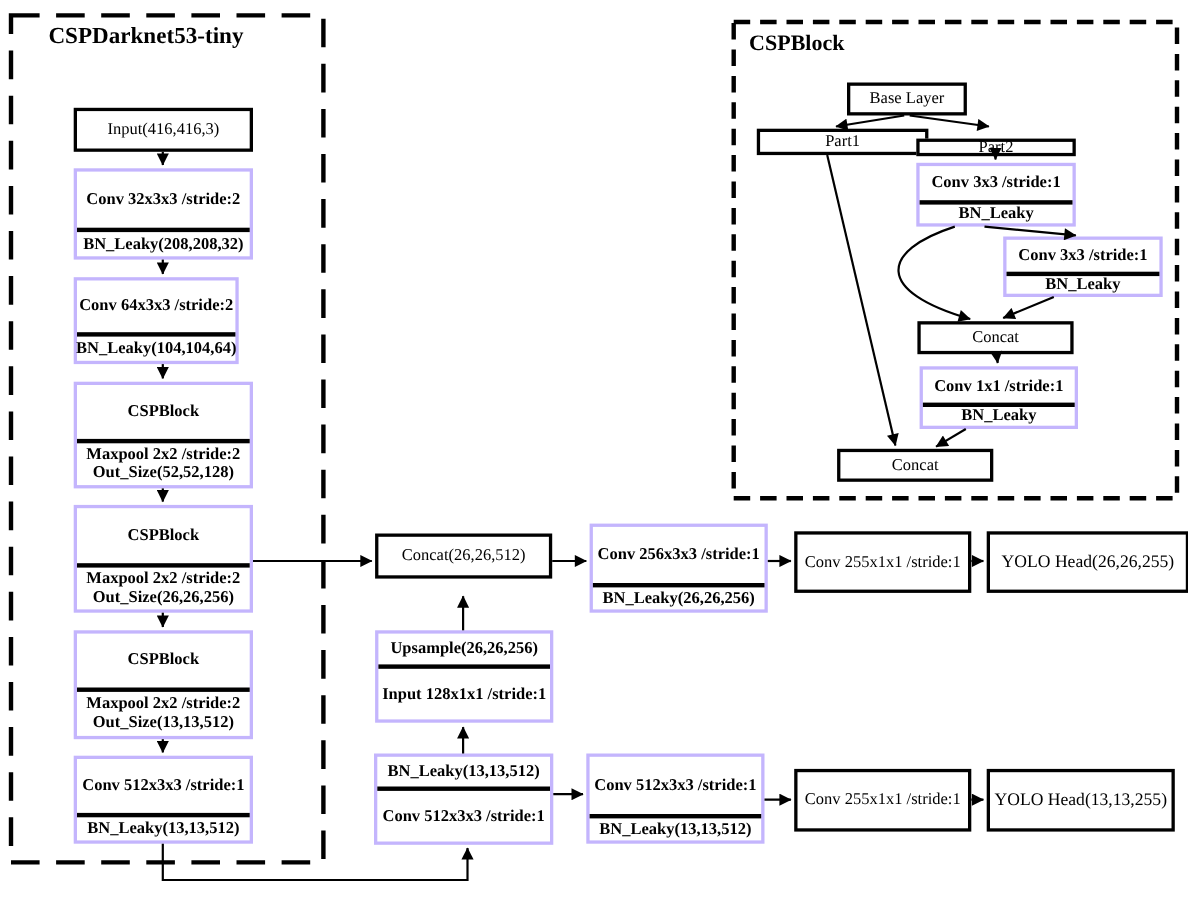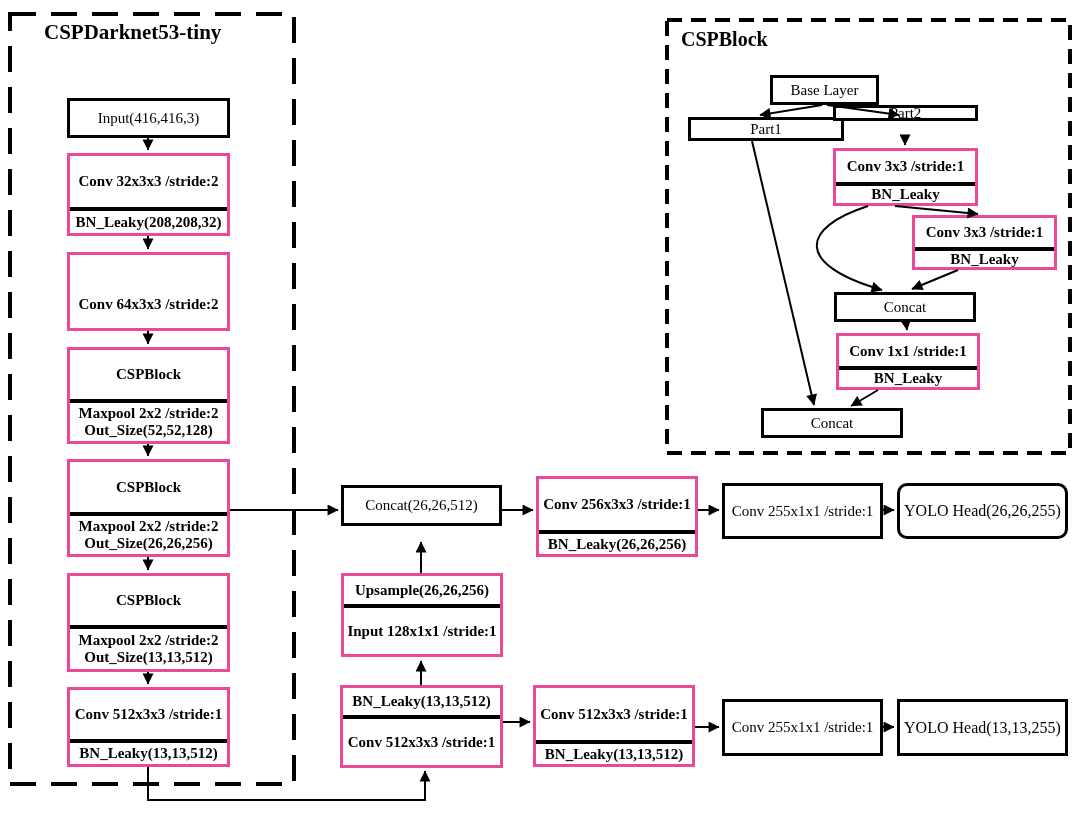--- a/index.html
+++ b/index.html
@@ -1,21 +1,21 @@
 <!DOCTYPE html>
 <html><head>
 <meta charset="utf-8">
 <style>
   html,body{margin:0;padding:0;background:#ffffff;}
   body{font-family:"Liberation Serif","DejaVu Serif",serif;color:#000;}
   .canvas{position:relative;width:1080px;height:817px;background:#fff;overflow:hidden;}
   .box{position:absolute;box-sizing:border-box;border:3px solid #000;background:#fff;
        display:flex;align-items:center;justify-content:center;text-align:center;
        font-weight:normal;font-size:15px;line-height:1.12;z-index:2;}
-  .stack{position:absolute;box-sizing:border-box;border:3px solid #ec4899;background:#fff;
+  .stack{position:absolute;box-sizing:border-box;border:3px solid #c4b5fd;background:#fff;
        display:flex;flex-direction:column;z-index:2;}
   .cell{box-sizing:border-box;display:flex;flex-direction:column;align-items:center;
        justify-content:center;text-align:center;font-weight:bold;font-size:15px;
        line-height:1.12;flex:1 1 auto;}
   .cell.fixed{flex:0 0 auto;}
   .cell + .cell{border-top:4px solid #000;}
   .cell span{display:block;}
   .title{position:absolute;font-weight:bold;z-index:3;background:transparent;}
   .t1{font-size:21px;letter-spacing:0px;}
   .t2{font-size:20px;}
@@ -31,22 +31,23 @@
   <div class="title t1" style="left:16px;top:20px;margin-left:28px;">CSPDarknet53-tiny</div>
   <div class="title t2" style="left:681px;top:28px;">CSPBlock</div>
 
   <div class="box" style="left:67px;top:98px;width:163px;height:40px;">Input(416,416,3)</div>
 
   <div class="stack" style="left:67px;top:153px;width:163px;height:83px;">
     <div class="cell fixed" style="height:51px;">Conv 32x3x3 /stride:2</div>
     <div class="cell">BN_Leaky(208,208,32)</div>
   </div>
 
-  <div class="stack" style="left:67px;top:252px;width:163px;height:79px;justify-content:flex-end;">
+  <div class="stack" style="left:67px;top:252px;width:150px;height:79px;">
     <div class="cell fixed" style="height:47px;">Conv 64x3x3 /stride:2</div>
+    <div class="cell">BN_Leaky(104,104,64)</div>
   </div>
 
   <div class="stack" style="left:67px;top:347px;width:163px;height:97px;">
     <div class="cell fixed" style="height:49px;">CSPBlock</div>
     <div class="cell">
       <span>Maxpool 2x2 /stride:2</span>
       <span>Out_Size(52,52,128)</span>
     </div>
   </div>
 
@@ -66,21 +67,21 @@
     </div>
   </div>
 
   <div class="stack" style="left:67px;top:687px;width:163px;height:80px;">
     <div class="cell fixed" style="height:49px;">Conv 512x3x3 /stride:1</div>
     <div class="cell">BN_Leaky(13,13,512)</div>
   </div>
 
   <div class="box" style="left:770px;top:75px;width:109px;height:30px;">Base Layer</div>
   <div class="box" style="left:688px;top:117px;width:156px;height:24px;">Part1</div>
-  <div class="box" style="left:833px;top:105px;width:145px;height:16px;">Part2</div>
+  <div class="box" style="left:833px;top:126px;width:145px;height:16px;">Part2</div>
 
   <div class="stack" style="left:833px;top:148px;width:145px;height:58px;">
     <div class="cell fixed" style="height:31px;">Conv 3x3 /stride:1</div>
     <div class="cell">BN_Leaky</div>
   </div>
 
   <div class="stack" style="left:912px;top:215px;width:145px;height:55px;">
     <div class="cell fixed" style="height:29px;">Conv 3x3 /stride:1</div>
     <div class="cell">BN_Leaky</div>
   </div>
@@ -104,21 +105,21 @@
   <div class="stack" style="left:340px;top:685px;width:163px;height:83px;">
     <div class="cell fixed" style="height:27px;">BN_Leaky(13,13,512)</div>
     <div class="cell">Conv 512x3x3 /stride:1</div>
   </div>
 
   <div class="stack" style="left:536px;top:476px;width:162px;height:81px;">
     <div class="cell fixed" style="height:51px;">Conv 256x3x3 /stride:1</div>
     <div class="cell">BN_Leaky(26,26,256)</div>
   </div>
   <div class="box" style="left:722px;top:483px;width:161px;height:56px;">Conv 255x1x1 /stride:1</div>
-  <div class="box" style="left:897px;top:483px;width:171px;height:56px;font-size:16px;border-radius:10px;">YOLO Head(26,26,255)</div>
+  <div class="box" style="left:897px;top:483px;width:184px;height:56px;font-size:16px;">YOLO Head(26,26,255)</div>
 
   <div class="stack" style="left:533px;top:685px;width:162px;height:82px;">
     <div class="cell fixed" style="height:52px;">Conv 512x3x3 /stride:1</div>
     <div class="cell">BN_Leaky(13,13,512)</div>
   </div>
   <div class="box" style="left:722px;top:699px;width:161px;height:57px;">Conv 255x1x1 /stride:1</div>
   <div class="box" style="left:897px;top:699px;width:171px;height:57px;font-size:16px;">YOLO Head(13,13,255)</div>
 
   <svg class="overlay" width="1080" height="817" viewBox="0 0 1080 817">
     <defs>

